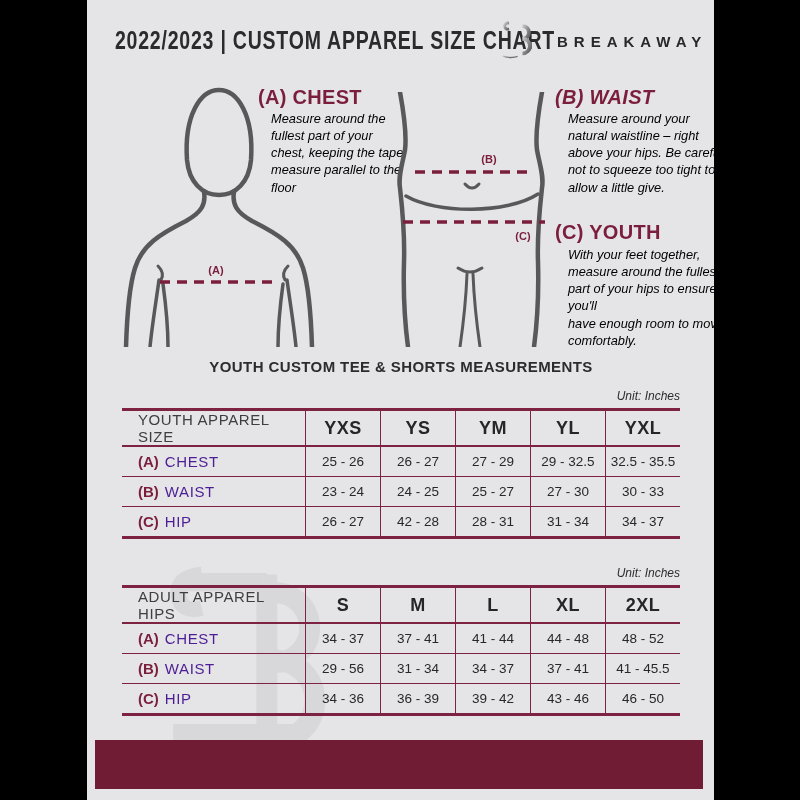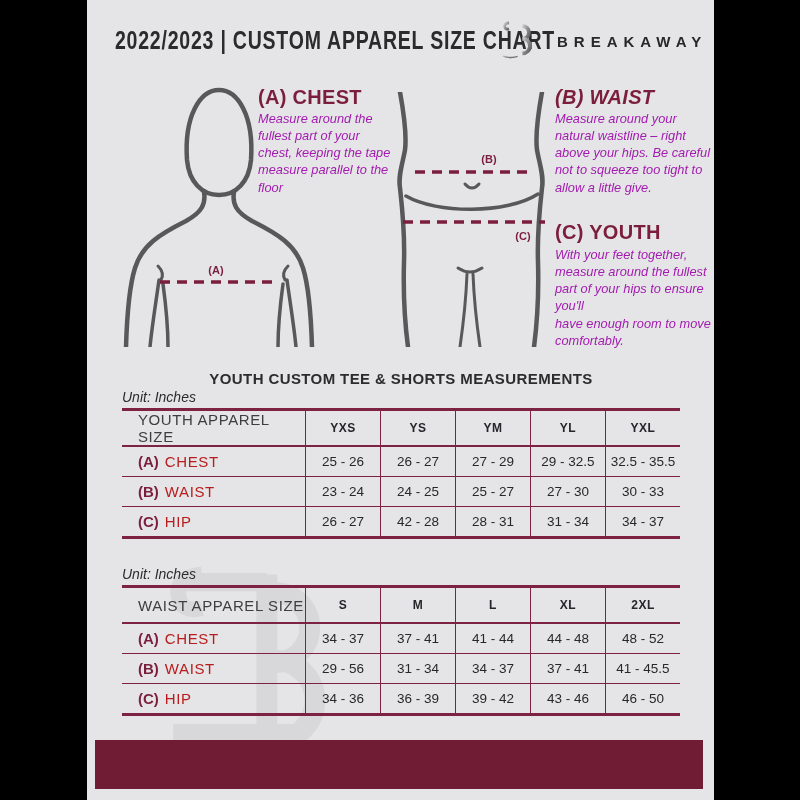--- a/index.html
+++ b/index.html
@@ -20,60 +20,60 @@
     transform:scaleX(0.78);transform-origin:left center;
   }
   .logo{position:absolute;left:411px;top:15px;width:48px;height:50px;}
   .brand{
     position:absolute;left:470px;top:33px;white-space:nowrap;
     font-weight:700;font-size:15px;letter-spacing:6px;color:#28282B;
   }
 
   
   .mh{position:absolute;font-weight:700;font-size:20px;color:#7B1E3C;letter-spacing:.3px;}
-  .mp{position:absolute;font-style:italic;font-size:12.8px;line-height:1.34;color:#a21caf;}
+  .mp{position:absolute;font-style:italic;font-size:12.8px;line-height:1.34;color:#000000;margin-left:13px;}
   .mh.chest{left:171px;top:86px;}
   .mp.chest{left:171px;top:110px;width:138px;}
   .mh.waist{left:468px;top:86px;font-style:italic;}
   .mp.waist{left:468px;top:110px;width:158px;}
   .mh.hips{left:468px;top:221px;}
   .mp.hips{left:468px;top:246px;width:158px;white-space:pre-line;}
 
   
   .fig{position:absolute;z-index:1;}
   .fig.upper{left:33px;top:82px;}
   .fig.lower{left:305px;top:92px;}
   .fig path{fill:none;stroke:#58585B;stroke-linecap:round;}
   .fig .dash{stroke:#7B1E3C;stroke-width:3.5;stroke-dasharray:10 7;stroke-linecap:butt;}
   .fig text{font-family:"Liberation Sans",sans-serif;font-weight:700;font-size:11px;fill:#7B1E3C;}
 
   
   .sec-title{position:absolute;left:35px;width:558px;text-align:center;
     font-weight:700;font-size:15px;color:#2C2C2F;letter-spacing:.4px;z-index:1;}
-  .sec-unit{position:absolute;left:35px;width:558px;text-align:left;
-    font-style:italic;font-size:14px;color:#2C2C2F;z-index:1;}
-  .youth-title{top:370px;} .youth-unit{top:389px;}
+  .sec-unit{position:absolute;left:35px;width:558px;text-align:right;
+    font-style:italic;font-size:12px;color:#2C2C2F;z-index:1;}
+  .youth-title{top:358px;} .youth-unit{top:389px;}
   .adult-title{top:547px;} .adult-unit{top:566px;}
 
   
   .tbl{position:absolute;left:35px;width:558px;z-index:1;
     border-top:3px solid #7D2341;border-bottom:3px solid #7D2341;}
   .tbl.youth{top:408px;} .tbl.adult{top:585px;}
   .trow{display:grid;grid-template-columns:183px repeat(5,75px);height:29px;
     border-bottom:1.5px solid #7D2341;}
   .trow.head{height:34px;border-bottom:2px solid #7D2341;}
   .trow:last-child{border-bottom:none;}
   .cell{display:flex;align-items:center;justify-content:center;height:100%;box-sizing:border-box;}
   .cell + .cell{border-left:1.5px solid #7D2341;}
   .cell.lab{justify-content:flex-start;padding-left:16px;}
   .head-label{font-size:15px;color:#3E3E41;letter-spacing:.6px;}
-  .size-cell{font-weight:700;font-size:12px;color:#26262A;letter-spacing:.5px;}
+  .size-cell{font-weight:700;font-size:18px;color:#26262A;letter-spacing:.5px;}
   .val-cell{font-size:13.5px;color:#28282B;}
   .pfx{font-weight:700;font-size:15px;color:#7B1E3C;margin-right:6px;}
-  .rlbl{font-size:15px;color:#b91c1c;letter-spacing:.6px;}
+  .rlbl{font-size:15px;color:#4c1d95;letter-spacing:.6px;}
 
   
   .wm{position:absolute;left:55px;top:520px;width:430px;height:220px;overflow:hidden;z-index:0;}
   .wm svg{margin-top:18px;}
   .footer-bar{position:absolute;left:8px;top:740px;width:608px;height:49px;background:#6F1C34;z-index:2;}
 </style>
 </head>
 <body>
 
 <div class="letterbox left"></div>
@@ -194,21 +194,21 @@
       <div class="cell val-cell">42 - 28</div>
       <div class="cell val-cell">28 - 31</div>
       <div class="cell val-cell">31 - 34</div>
       <div class="cell val-cell">34 - 37</div>
     </div>
   </div>
 
   <div class="sec-unit adult-unit">Unit: Inches</div>
   <div class="tbl adult">
     <div class="trow head">
-      <div class="cell lab head-label">WAIST APPAREL SIZE</div>
+      <div class="cell lab head-label">ADULT APPAREL HIPS</div>
       <div class="cell size-cell">S</div>
       <div class="cell size-cell">M</div>
       <div class="cell size-cell">L</div>
       <div class="cell size-cell">XL</div>
       <div class="cell size-cell">2XL</div>
     </div>
     <div class="trow">
       <div class="cell lab">
           <span class="pfx">(A)</span>
           <span class="rlbl">CHEST</span>

